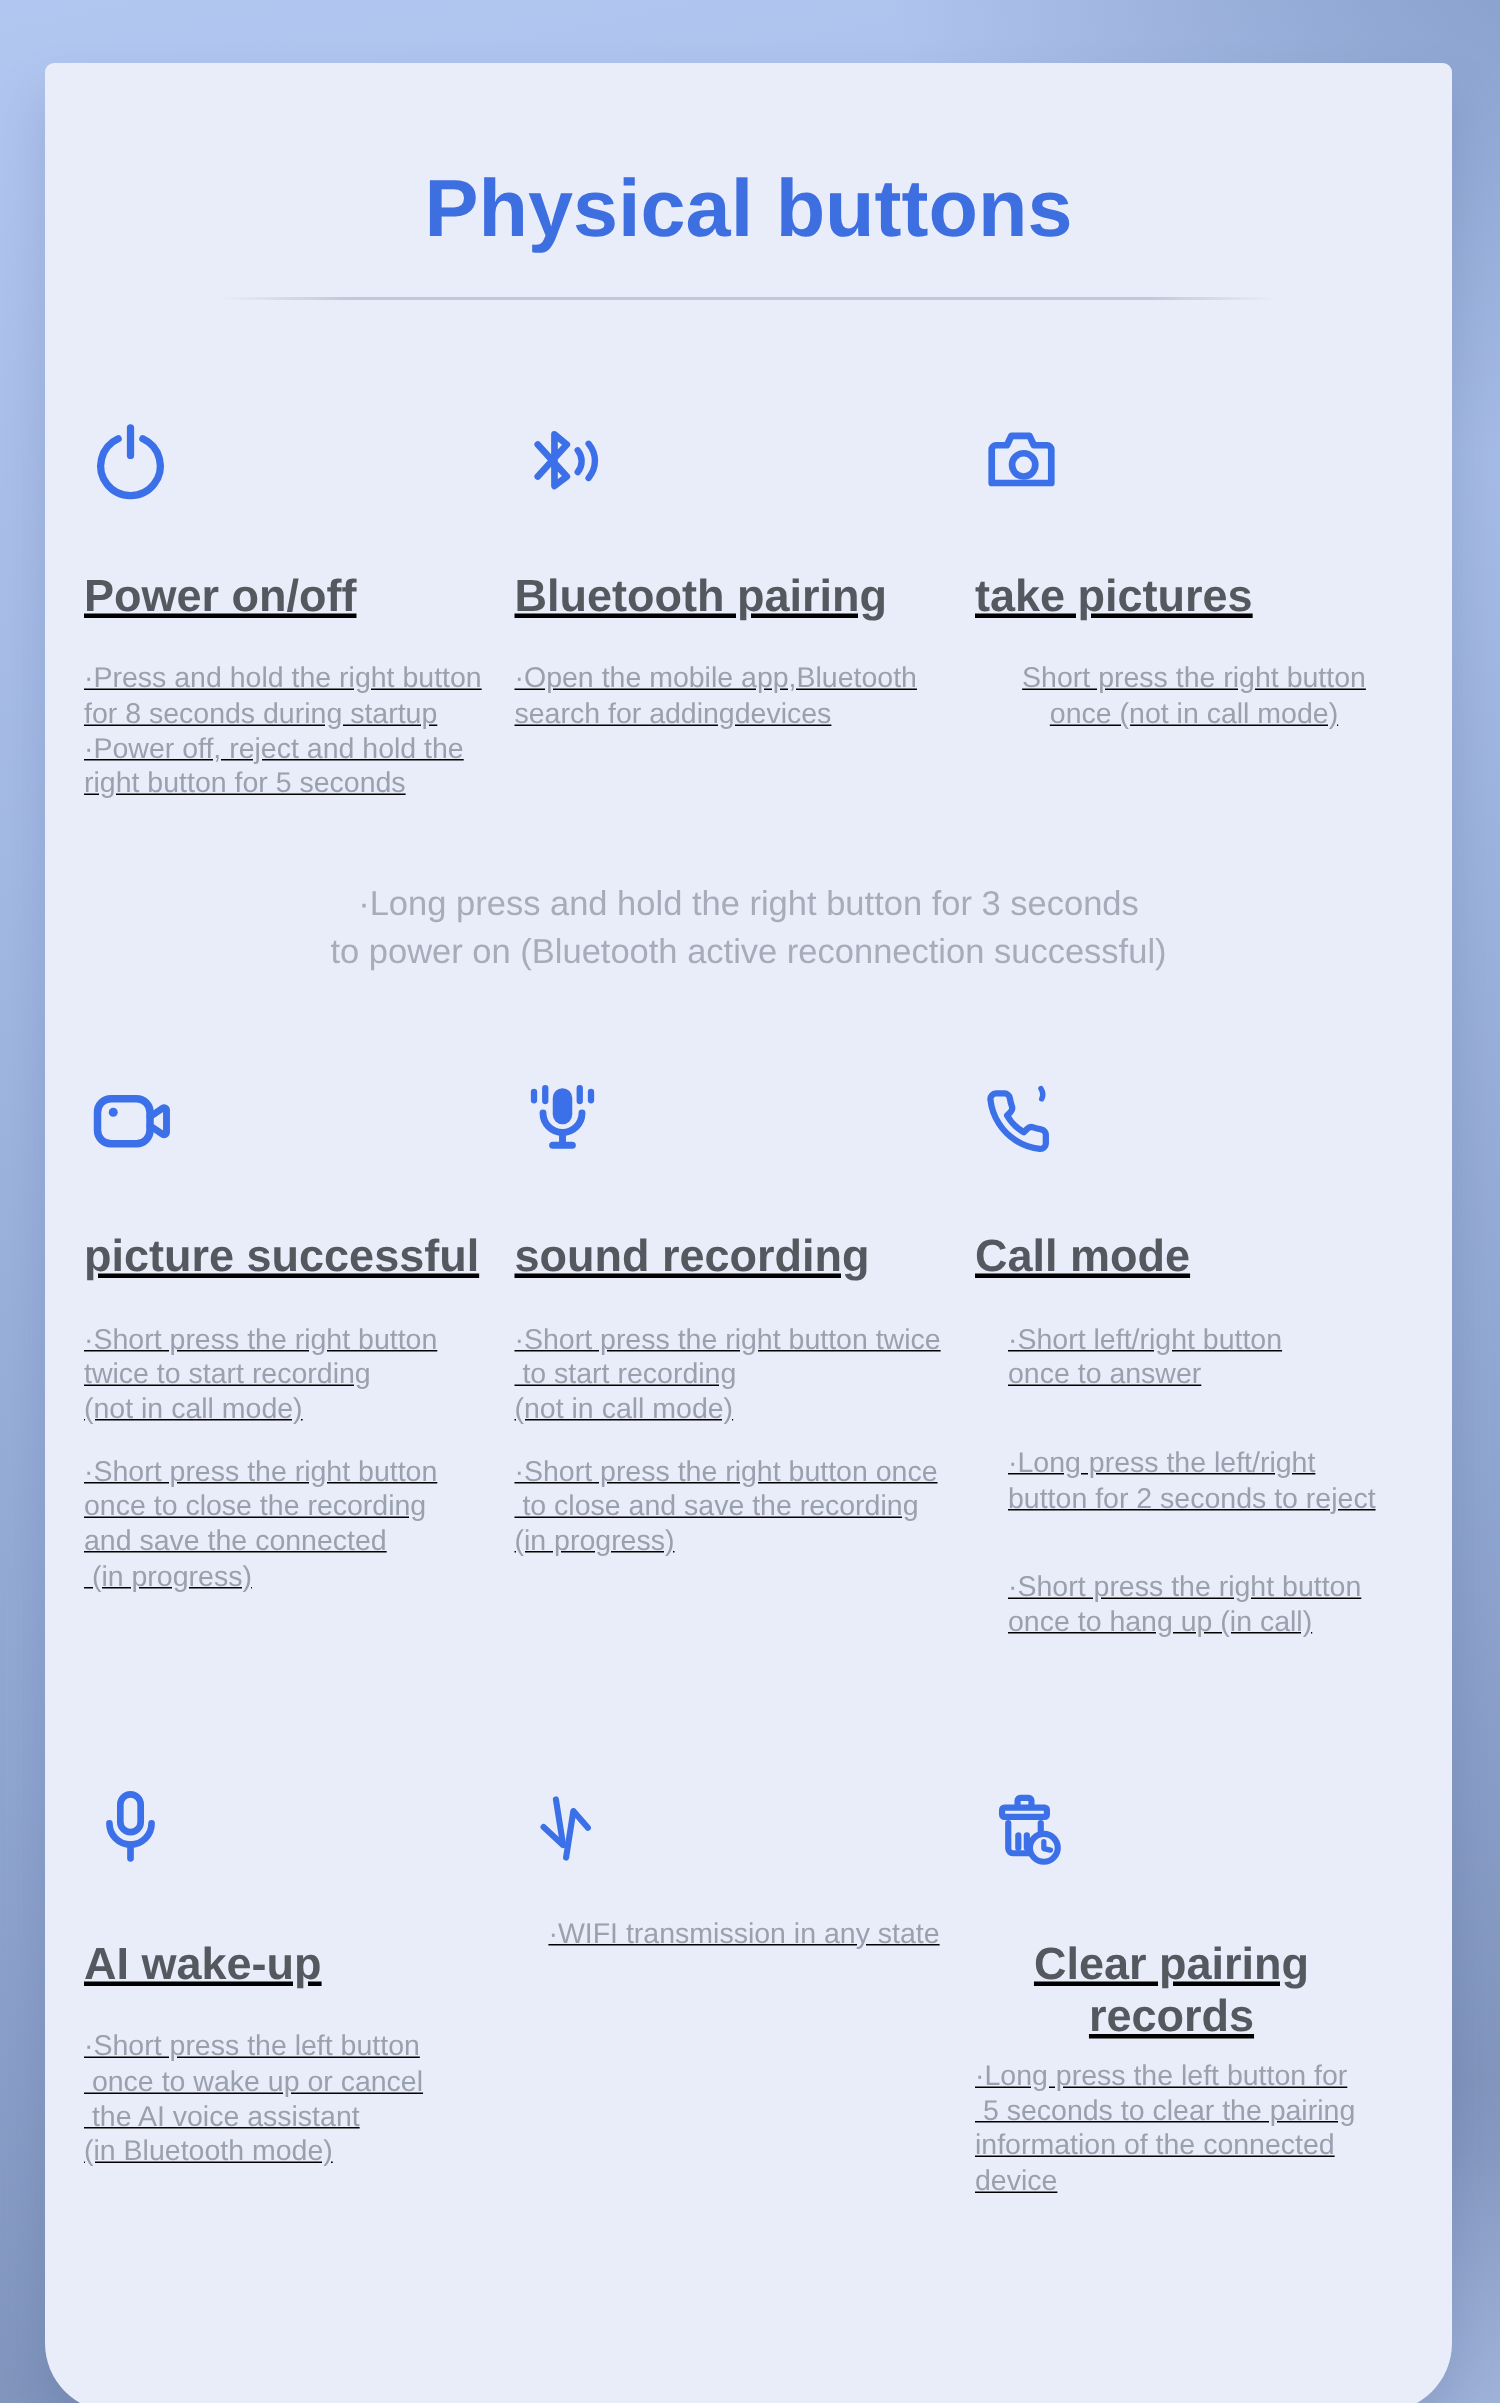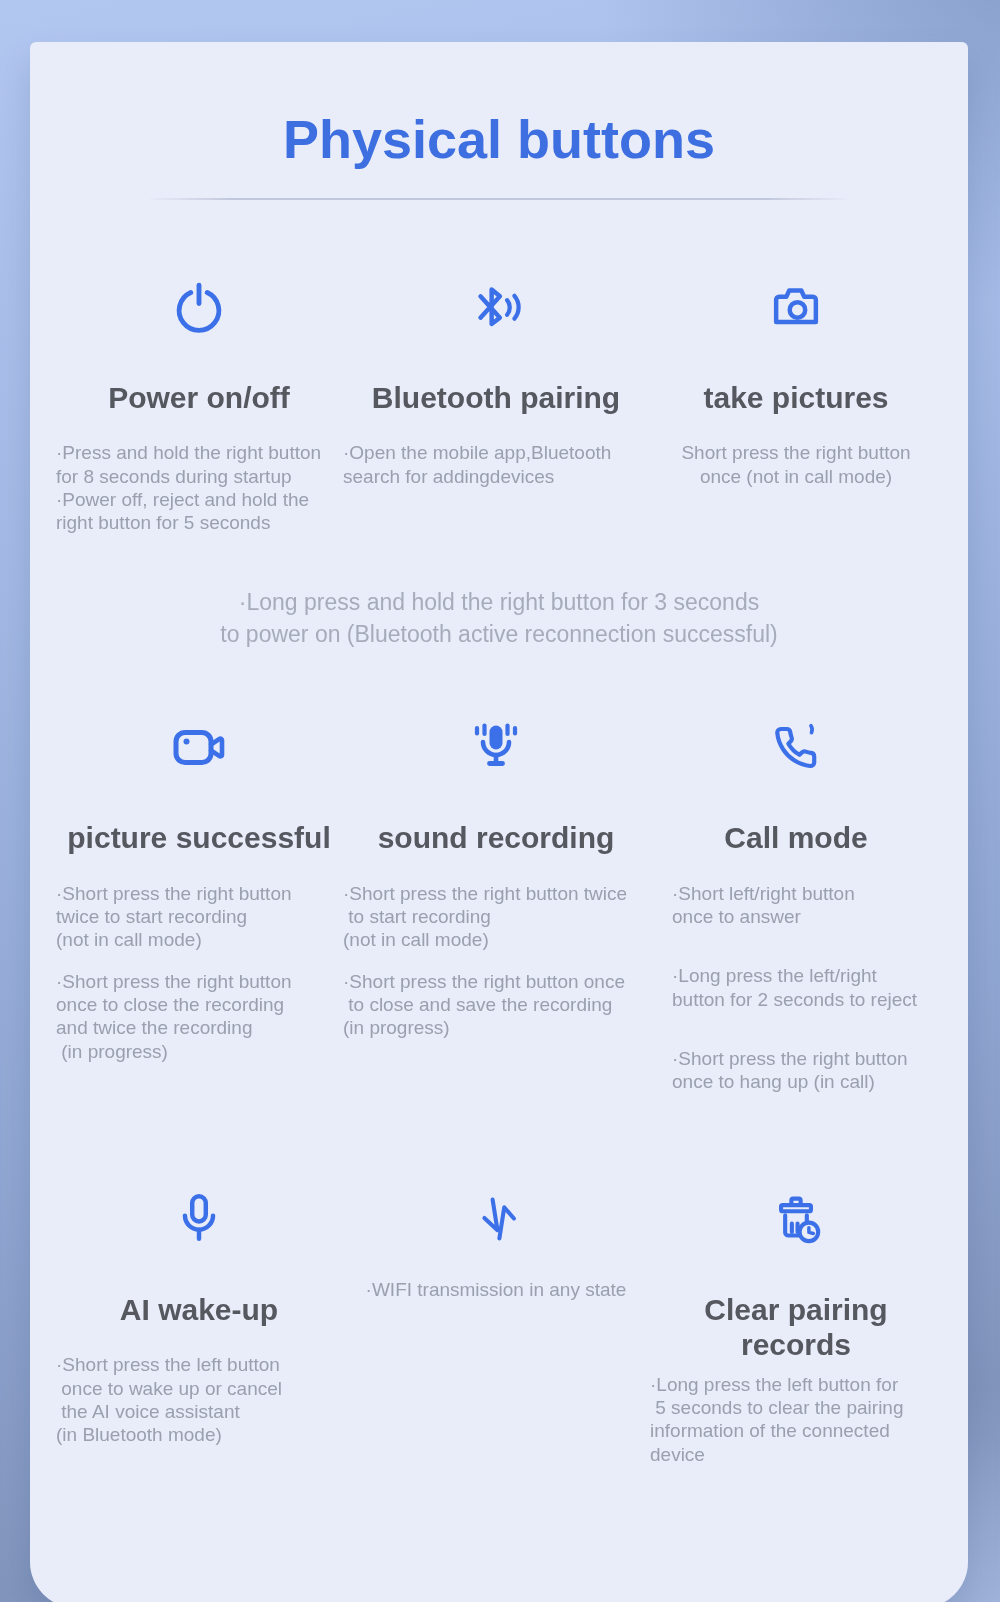--- a/index.html
+++ b/index.html
@@ -25,21 +25,21 @@
     width:704px;height:2px;margin:32px auto 0;border-radius:1px;
     background:linear-gradient(90deg,rgba(162,170,196,0) 0%,rgba(162,170,196,.55) 12%,rgba(162,170,196,.55) 88%,rgba(162,170,196,0) 100%);
   }
   .row{
     display:grid;grid-template-columns:286px 306px 292px;
     justify-content:space-between;padding:0 26px;
   }
   .row1{margin-top:74px;}
   .row2{margin-top:64px;}
   .row3{margin-top:92px;}
-  .cell{display:flex;flex-direction:column;align-items:center;}
+  .cell{display:flex;flex-direction:column;align-items:flex-start;text-decoration:underline;}
   .icon-wrap{height:66px;display:flex;align-items:center;justify-content:center;}
   .cell-title{
     margin-top:40px;font-size:30px;font-weight:700;color:#55585f;
     text-align:center;line-height:1.18;
   }
   .cell-title.narrow{max-width:262px;}
   .cell-body{
     margin-top:26px;align-self:stretch;
     font-size:19px;color:#9aa0ad;line-height:1.23;
   }
@@ -138,21 +138,21 @@
       <div class="cell-title">picture successful</div>
       <div class="cell-body">
         <div class="para">
           <div class="line">·Short press the right button</div>
           <div class="line">twice to start recording</div>
           <div class="line">(not in call mode)</div>
         </div>
         <div class="para">
           <div class="line">·Short press the right button</div>
           <div class="line">once to close the recording</div>
-          <div class="line">and twice the recording</div>
+          <div class="line">and save the connected</div>
           <div class="line"> (in progress)</div>
         </div>
       </div>
     </div>
 
     <div class="cell">
       <div class="icon-wrap">
         <svg width="64" height="64" viewBox="0 0 64 64">
           <line class="ic" stroke-width="4.2" x1="13" y1="13" x2="13" y2="18.5"></line>
           <line class="ic" stroke-width="4.2" x1="20.5" y1="10.5" x2="20.5" y2="19"></line>

